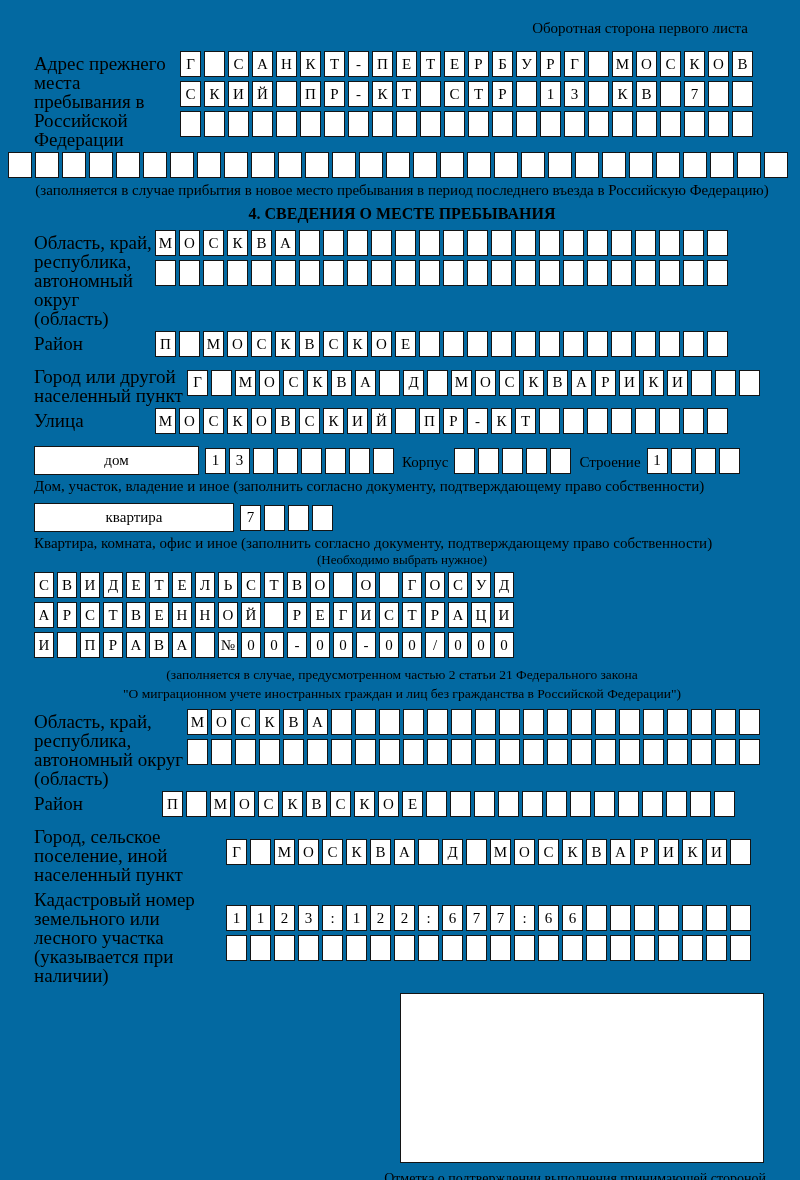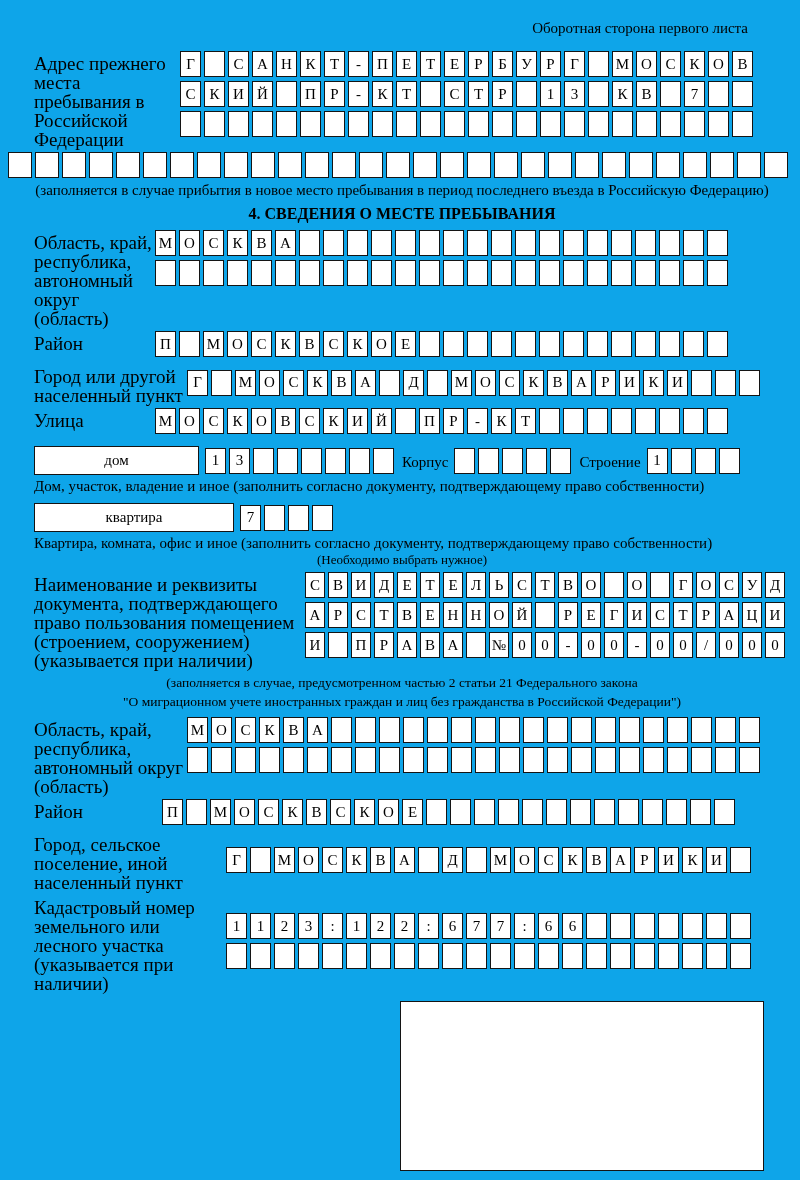--- a/index.html
+++ b/index.html
@@ -1,19 +1,19 @@
 <!DOCTYPE html>
 <html lang="ru"><head>
 <meta charset="utf-8">
 <style>
   html,body { margin:0; padding:0; background:#fff; }
   .page {
     width:800px; height:1180px; box-sizing:border-box;
     padding:20px 30px 0 34px; position:relative;
-    background:#0ea5e9; color:#000;
+    background:#0369a1; color:#000;
     font-family:"Liberation Serif", serif; font-size:15px;
     overflow:hidden;
   }
   .header-note { text-align:right; padding-right:22px; font-size:15px; margin-bottom:14px; }
 
   .frow { display:flex; align-items:flex-start; margin-bottom:3px; }
   .frow.vcenter { align-items:center; }
   .label { font-size:19px; line-height:19px; padding-top:3px; }
   .lw146 { flex:0 0 146px; } .lw121 { flex:0 0 121px; } .lw153 { flex:0 0 153px; }
   .lw271 { flex:0 0 271px; } .lw128 { flex:0 0 128px; } .lw192 { flex:0 0 192px; }
@@ -373,21 +373,20 @@
         <span class="cell"></span>
         <span class="cell"></span>
         <span class="cell"></span>
       </div>
   </div>
   <div class="footnote">Квартира, комната, офис и иное (заполнить согласно документу, подтверждающему право собственности)</div>
 
   <div class="note-center">(Необходимо выбрать нужное)</div>
 
   <div class="frow">
-    <div class="label lw271">Наименование и реквизиты документа, подтверждающего право пользования помещением (строением, сооружением) (указывается при наличии)</div>
     <div class="cells-col doc-cells">
       <div class="cellrow">
           <span class="cell">С</span>
           <span class="cell">В</span>
           <span class="cell">И</span>
           <span class="cell">Д</span>
           <span class="cell">Е</span>
           <span class="cell">Т</span>
           <span class="cell">Е</span>
           <span class="cell">Л</span>

